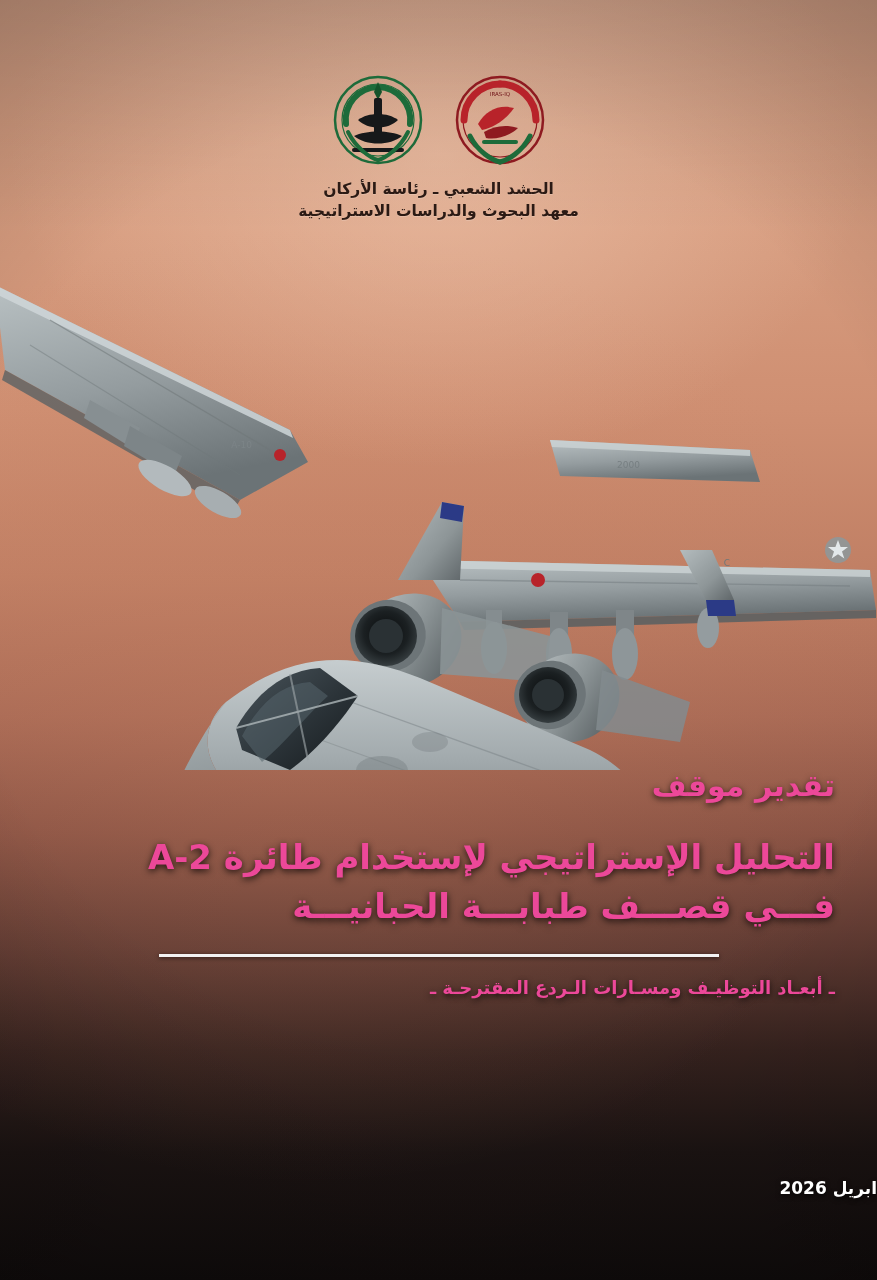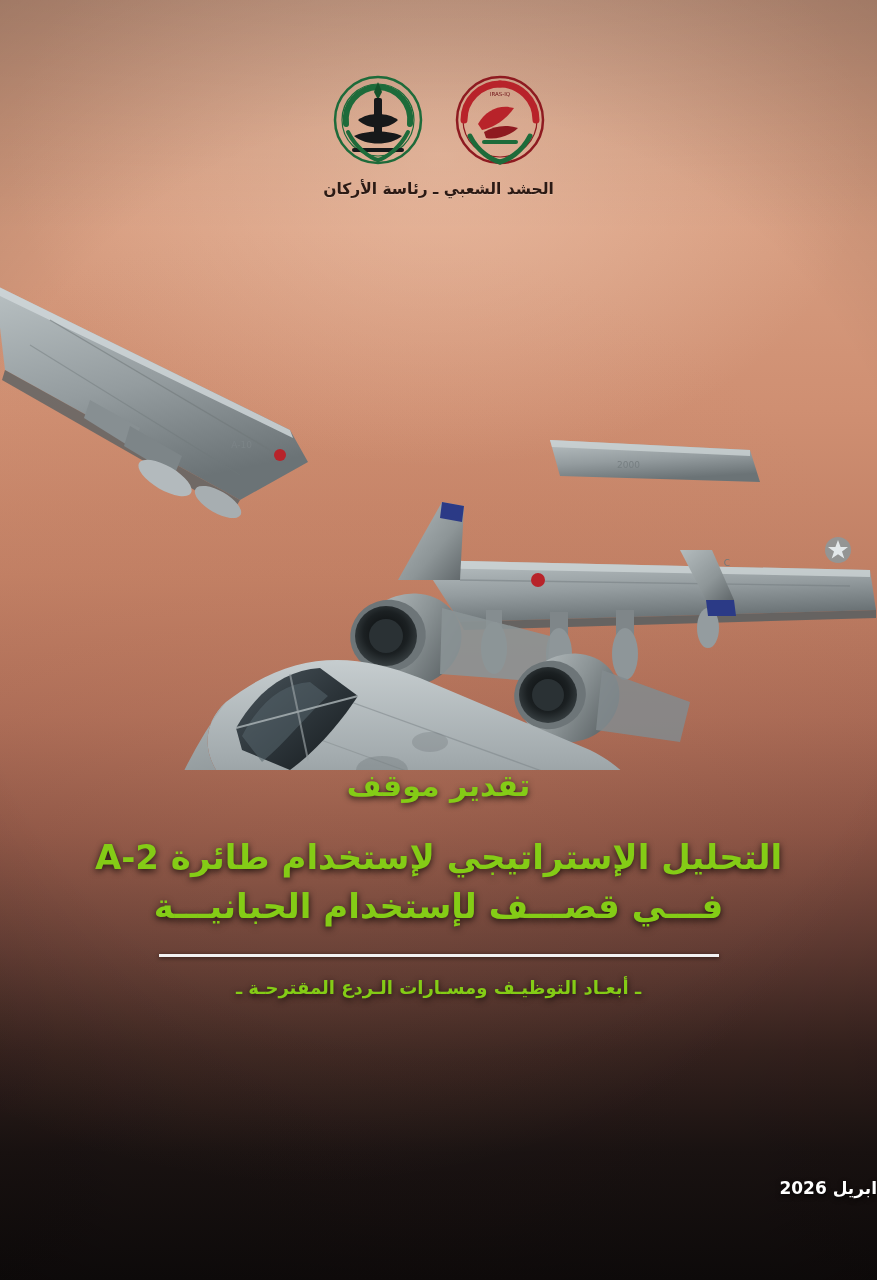--- a/index.html
+++ b/index.html
@@ -94,23 +94,23 @@
     z-index: 4;
   }
   .aircraft svg { display:block; width: 100%; height: 100%; }
 
   
   .title-block {
     position: absolute;
     left: 0;
     right: 0;
     top: 768px;
-    text-align: center;
+    text-align: right;
     z-index: 7;
-    color: #84cc16;
+    color: #ec4899;
     padding: 0 42px;
     box-sizing: border-box;
   }
   .kicker {
     font-size: 30px;
     font-weight: bold;
     letter-spacing: 1px;
     text-shadow: 0 2px 6px rgba(0,0,0,0.75);
     margin-bottom: 30px;
   }
@@ -347,28 +347,29 @@
           <path d="M28 62 C40 56, 64 56, 76 62 C64 72, 40 72, 28 62 Z" fill="#16181a"></path>
           <rect x="26" y="74" width="52" height="4" rx="2" fill="#16181a"></rect>
           <path d="M22 58 C30 74, 44 84, 52 86" fill="none" stroke="#1d6b3a" stroke-width="4" stroke-linecap="round"></path>
           <path d="M82 58 C74 74, 60 84, 52 86" fill="none" stroke="#1d6b3a" stroke-width="4" stroke-linecap="round"></path>
         </svg>
       </div>
     </div>
 
     <div class="org-lines">
       <div class="org-line1">الحشد الشعبي ـ رئاسة الأركان</div>
+      <div class="org-line2">معهد البحوث والدراسات الاستراتيجية</div>
     </div>
   </div>
 
   <div class="title-block">
     <div class="kicker">تقدير موقف</div>
     <div class="title-main">
       <div>التحليل الإستراتيجي لإستخدام طائرة A-2</div>
-      <div class="title-line2">فـــي قصـــف لإستخدام الحبانيـــة</div>
+      <div class="title-line2">فـــي قصـــف طبابـــة الحبانيـــة</div>
     </div>
     <div class="rule"></div>
     <div class="subtitle">ـ أبعـاد التوظيـف ومسـارات الـردع المقترحـة ـ</div>
   </div>
 
   <div class="date">ابريل 2026</div>
 
 </div>
 
 </body></html>

